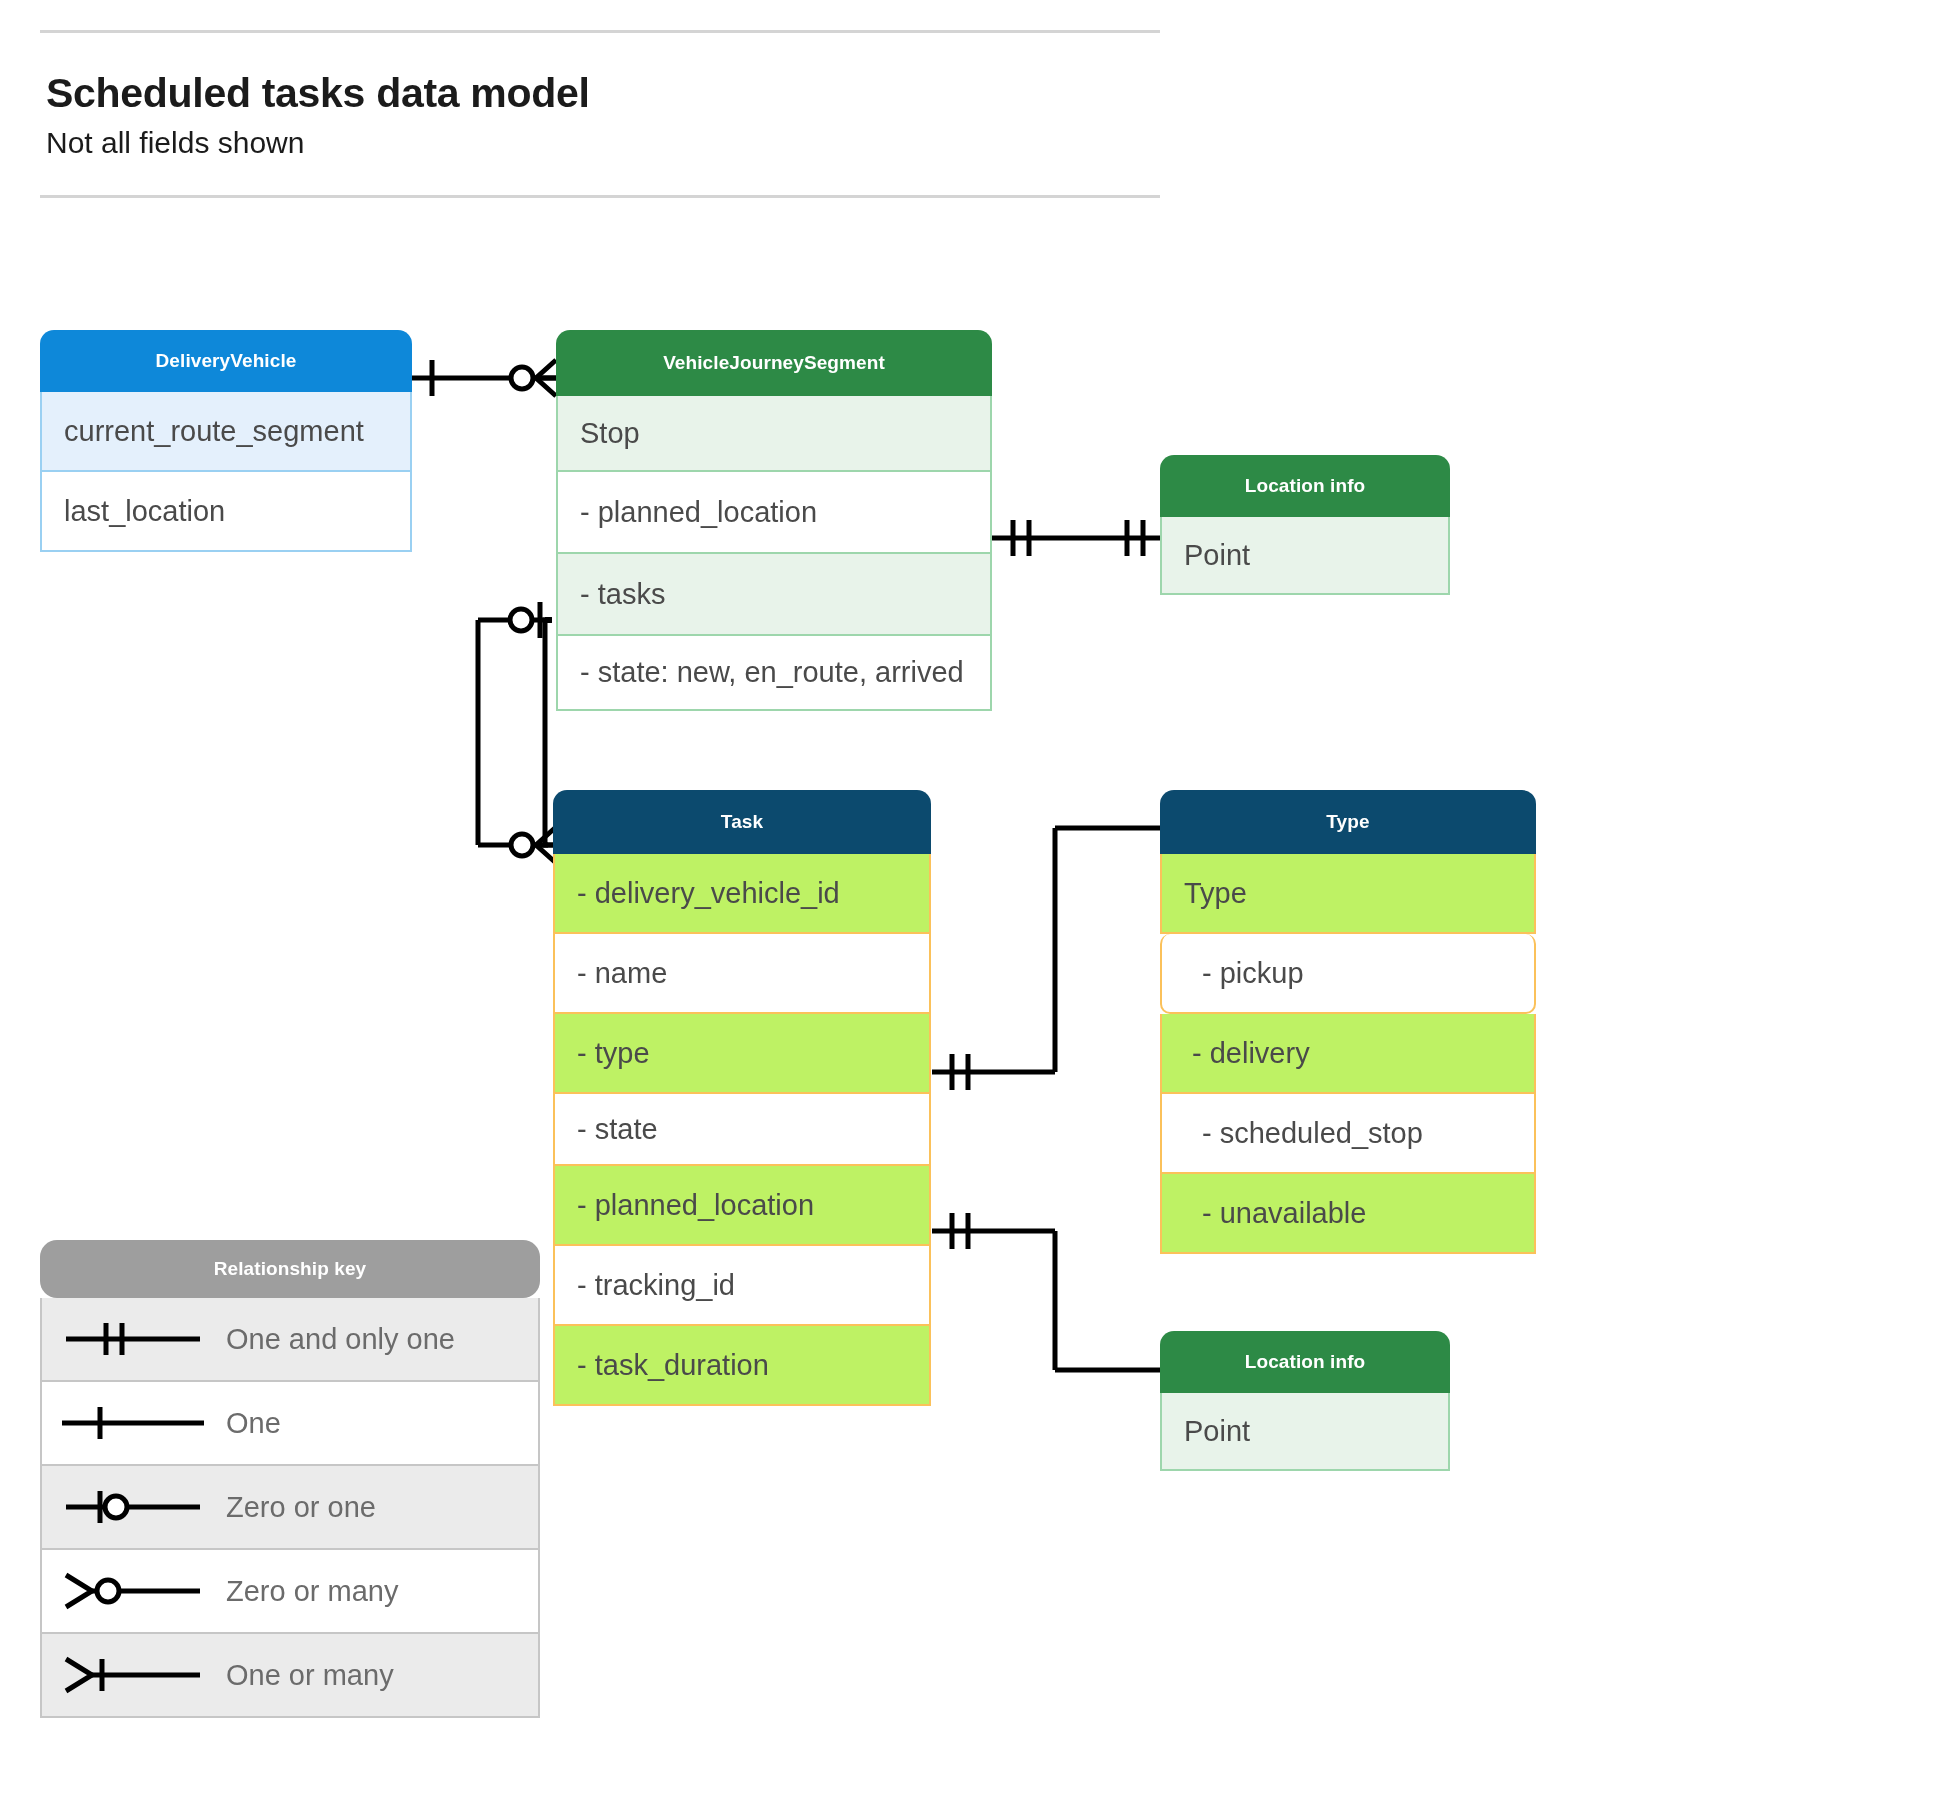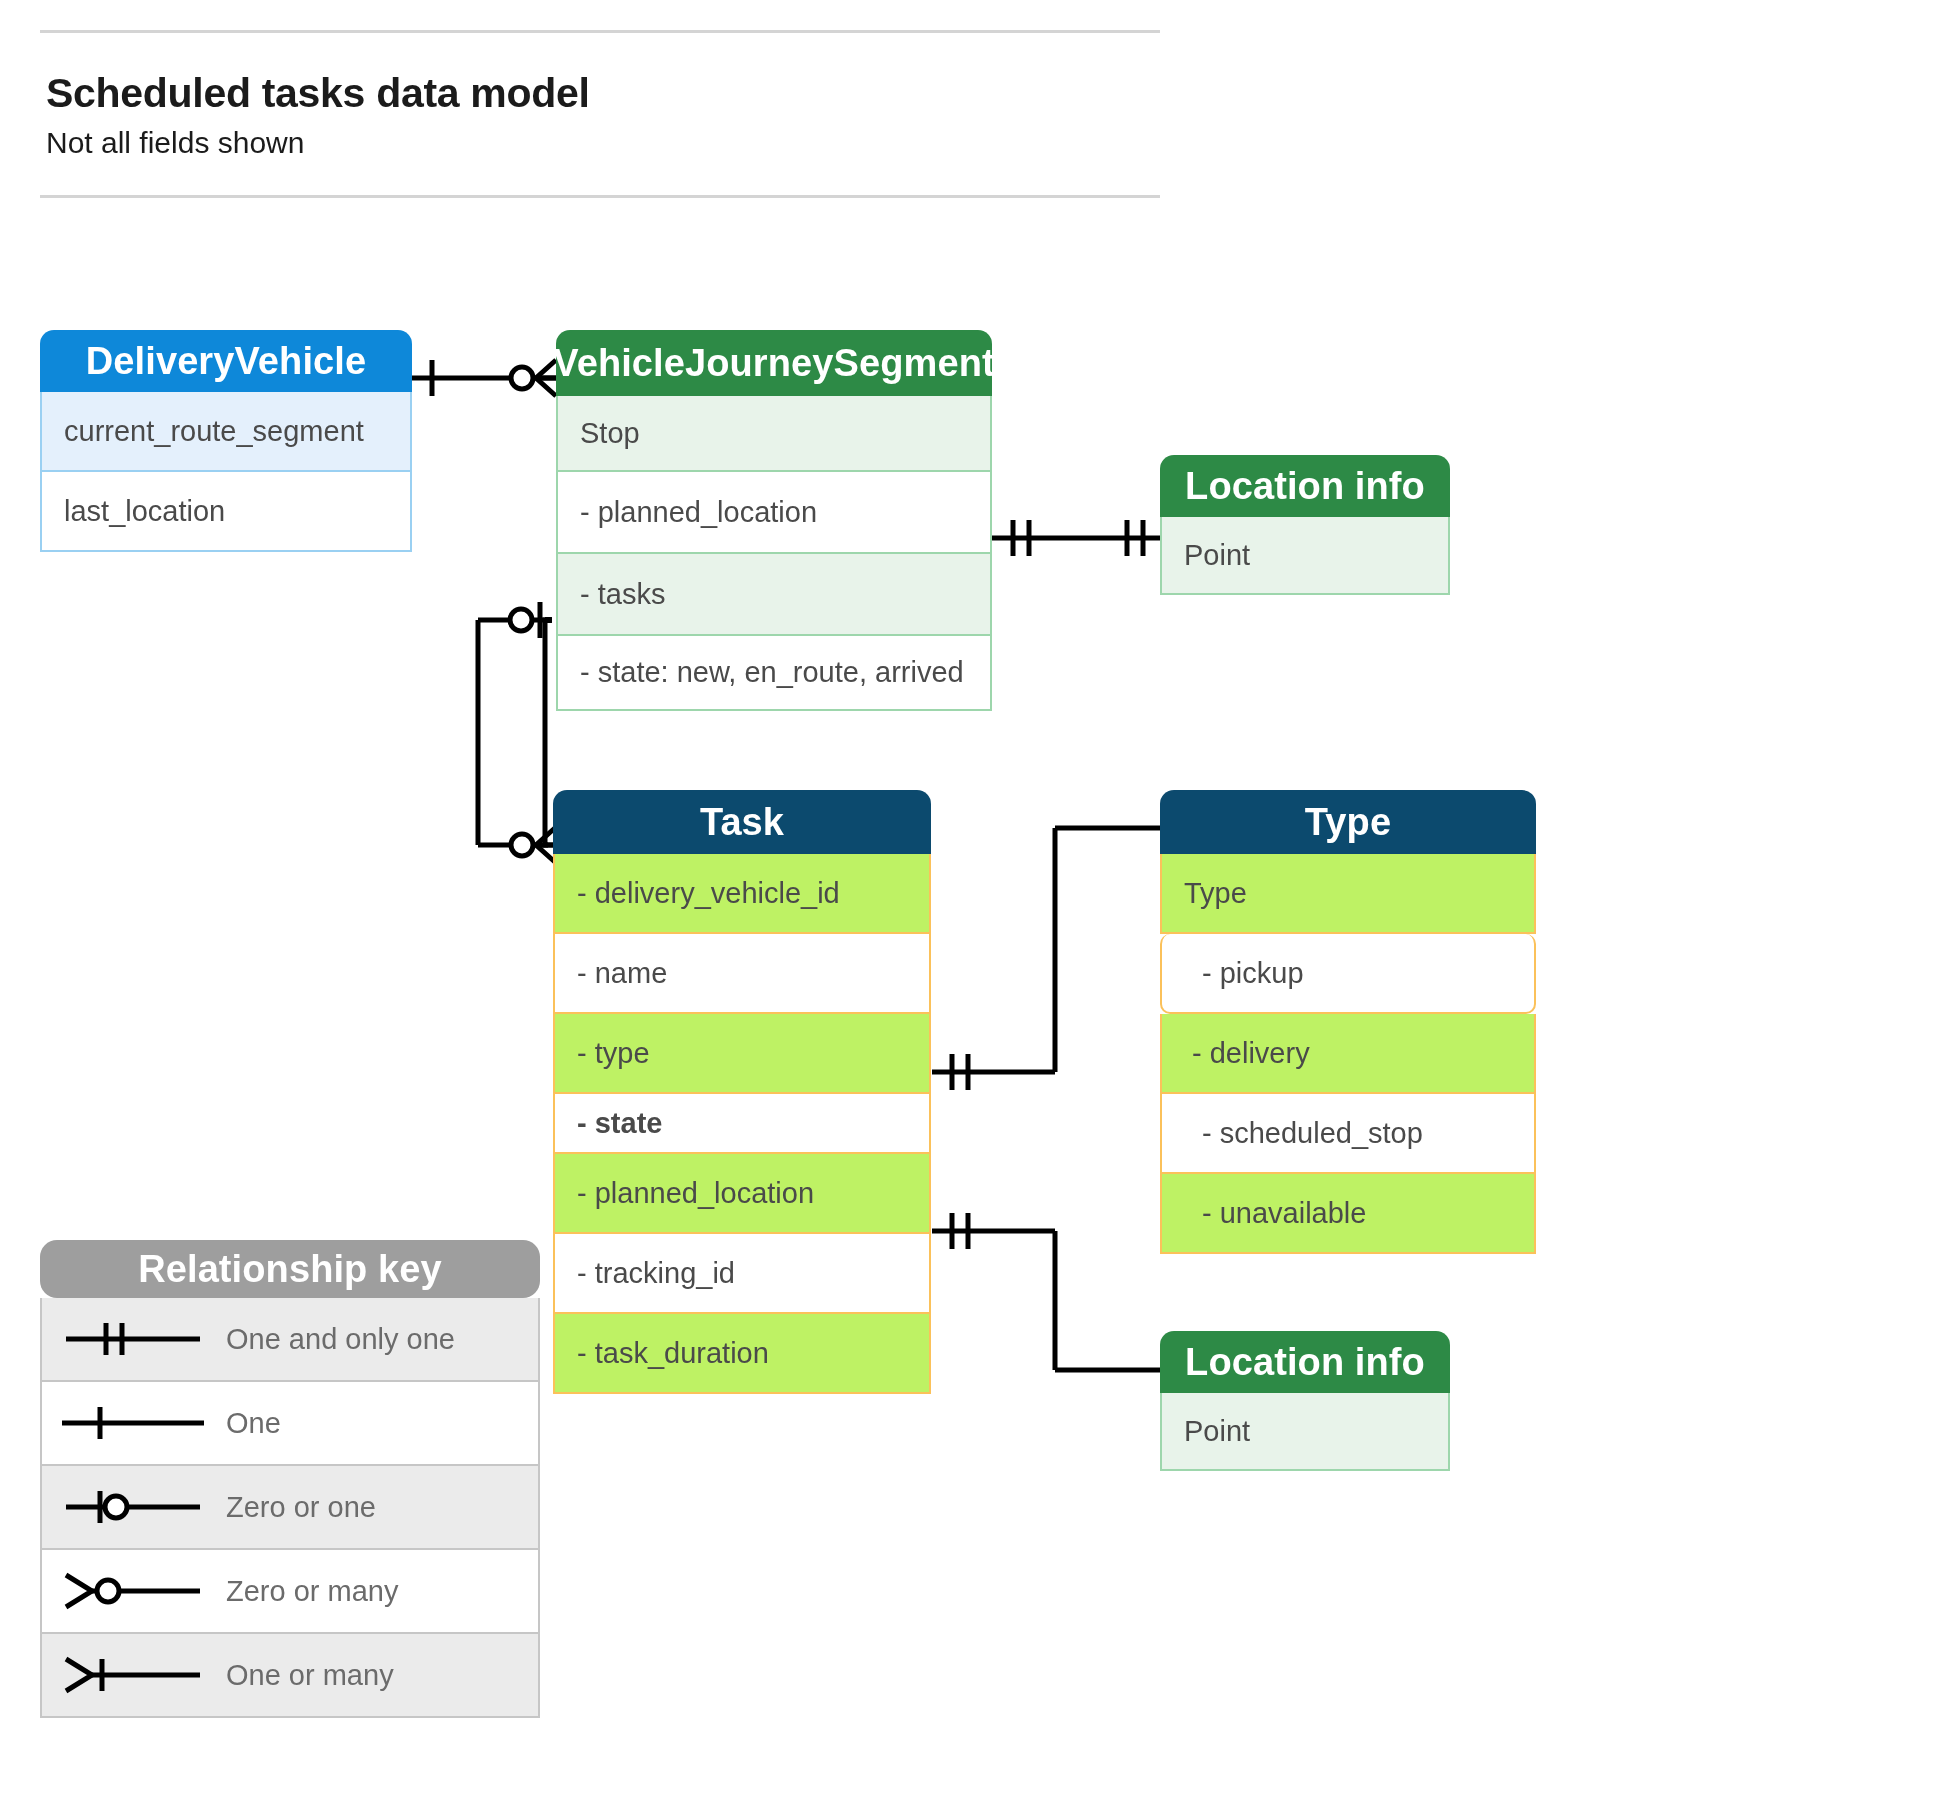--- a/index.html
+++ b/index.html
@@ -42,21 +42,21 @@
     margin: 10px 0 36px 6px;
     line-height: 1.1;
   }
 
   
   .entity {
     position: absolute;
   }
   .entity-header {
     color: #ffffff;
-    font-size: 38px;
+    font-size: 19px;
     font-weight: bold;
     text-align: center;
     border-radius: 14px 14px 0 0;
     display: flex;
     align-items: center;
     justify-content: center;
     letter-spacing: 0.1px;
   }
   .entity-row {
     font-size: 29px;
@@ -254,21 +254,21 @@
   <div class="entity e-green" style="left:1160px; top:455px; width:290px;">
     <div class="entity-header" style="height:62px;">Location info</div>
     <div class="entity-row row-alt" style="height:78px;">Point</div>
   </div>
 
   <div class="entity e-orange" style="left:553px; top:790px; width:378px;">
     <div class="entity-header" style="height:64px;">Task</div>
     <div class="entity-row row-alt" style="height:80px;">- delivery_vehicle_id</div>
     <div class="entity-row row-base" style="height:80px;">- name</div>
     <div class="entity-row row-alt" style="height:80px;">- type</div>
-    <div class="entity-row row-base" style="height:60px;font-weight:bold;">- state</div>
+    <div class="entity-row row-base" style="height:72px;">- state</div>
     <div class="entity-row row-alt" style="height:80px;">- planned_location</div>
     <div class="entity-row row-base" style="height:80px;">- tracking_id</div>
     <div class="entity-row row-alt" style="height:80px;">- task_duration</div>
   </div>
 
   <div class="entity e-orange" style="left:1160px; top:790px; width:376px;">
     <div class="entity-header" style="height:64px;">Type</div>
     <div class="entity-row row-alt indent1" style="height:80px;">Type</div>
     <div class="entity-row row-base indent2" style="height:80px;border-radius:10px;">-   pickup</div>
     <div class="entity-row row-alt indent2" style="height:80px;padding-left:30px;">-   delivery</div>

